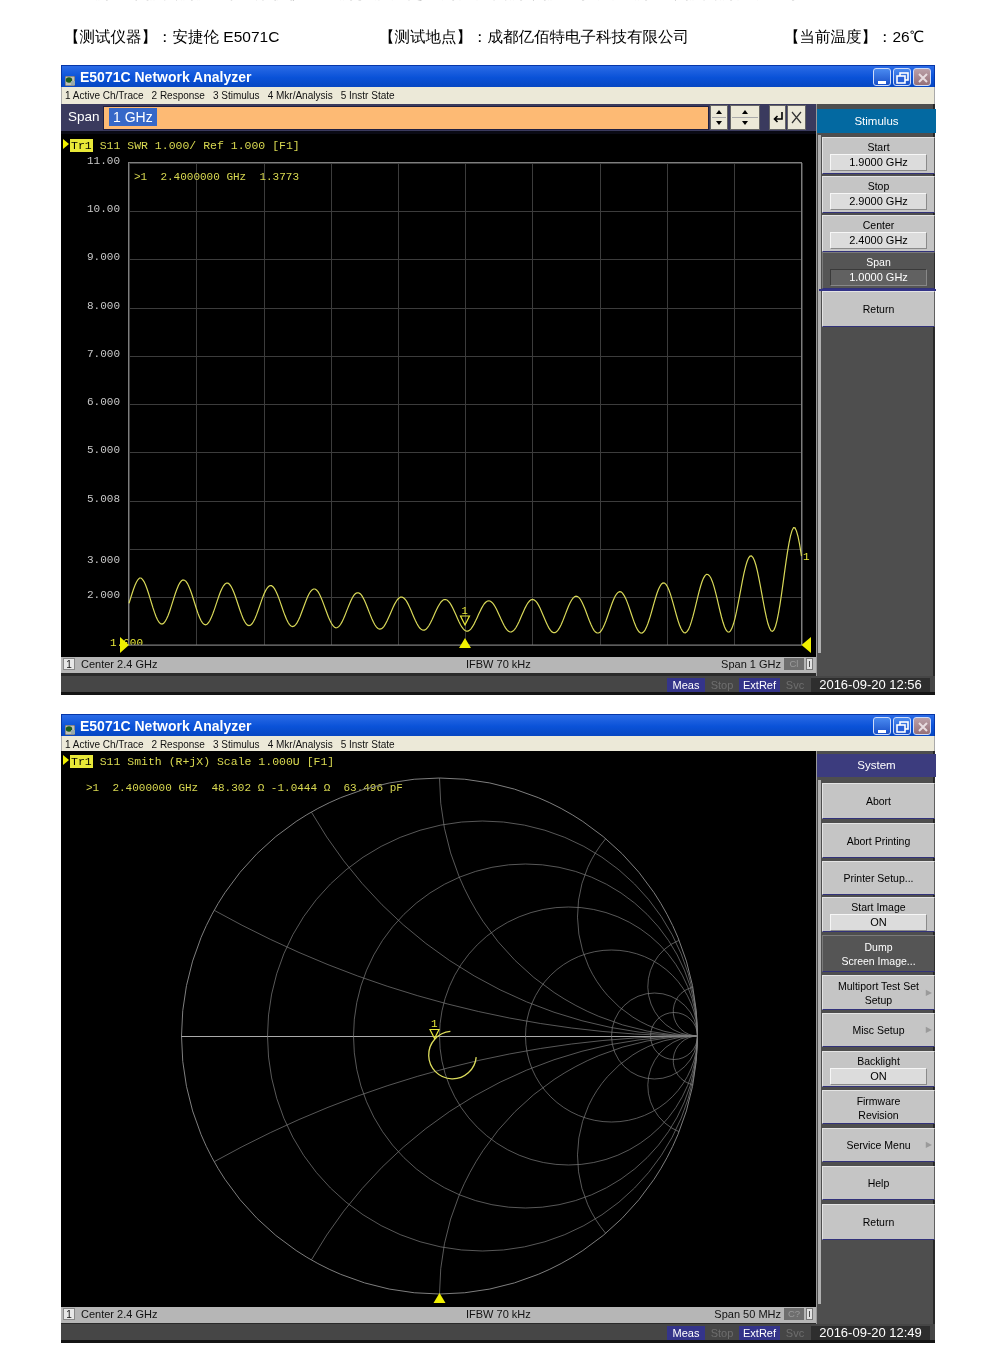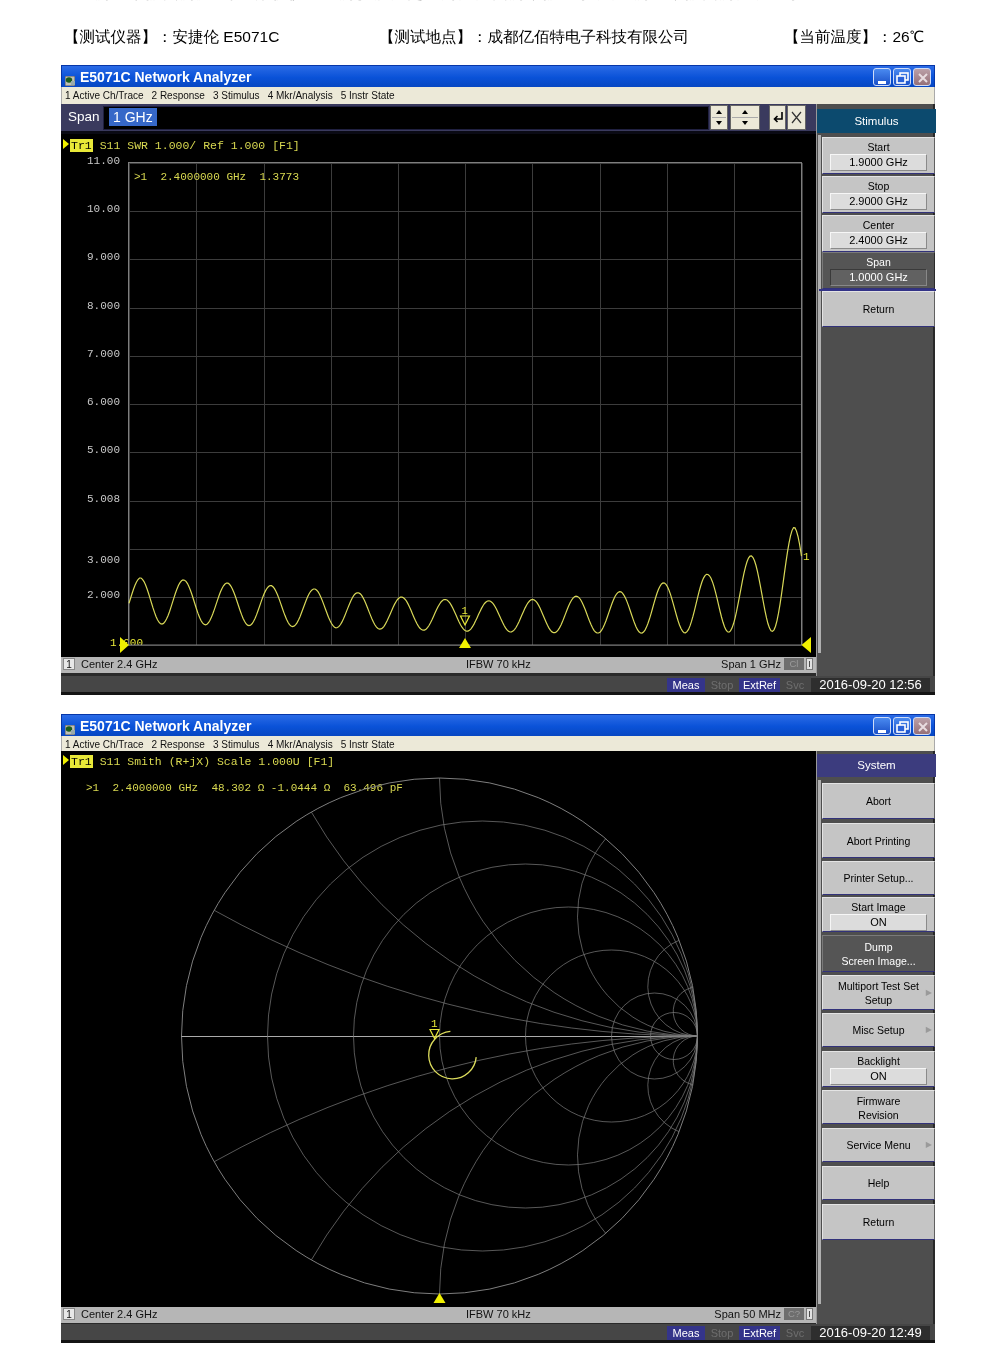--- a/index.html
+++ b/index.html
@@ -76,21 +76,21 @@
   <div class="abs mbar" style="left:61px; top:87px; width:874px; height:17px;">
     <span>1 Active Ch/Trace</span>
     <span>2 Response</span>
     <span>3 Stimulus</span>
     <span>4 Mkr/Analysis</span>
     <span>5 Instr State</span>
   </div>
 
 <div class="abs" style="left:61px; top:104px; width:755px; height:30px; background:#3a3a5e; border-bottom:3px solid #0a0a14;">
   <span style="color:#fff; font-size:13.5px; position:absolute; left:7px; top:5px;">Span</span>
-  <div class="abs" style="left:42px; top:2px; width:606px; height:24px; background:#000000; border:1px solid #202040;">
+  <div class="abs" style="left:42px; top:2px; width:606px; height:24px; background:#fdba74; border:1px solid #202040;">
     <span style="background:#3668c8; color:#fff; font-size:14px; padding:1px 4px; position:absolute; left:5px; top:1px;">1 GHz</span>
   </div>
   <div class="abs" style="left:649px; top:1px; width:18px; height:25px; background:#ece9d8; border:1px solid #666;">
     <svg width="16" height="23">
         <path d="M8 4 L11 8 L5 8 Z" fill="#000"></path>
         <path d="M8 19 L11 15 L5 15 Z" fill="#000"></path>
         <line x1="1" y1="11.5" x2="15" y2="11.5" stroke="#aaa"></line>
       </svg>
   </div>
   <div class="abs" style="left:669px; top:1px; width:30px; height:25px; background:#ece9d8; border:1px solid #666;">
@@ -156,21 +156,21 @@
 <path d="M 811.0 637 L 811.0 653 L 801.5 645 Z" fill="#f0f000"></path>
 <path d="M 465 638 L 471 648 L 459 648 Z" fill="#f0f000"></path>
 <path d="M 465 625 L 469.5 616 L 460.5 616 Z" fill="none" stroke="#e8e838" stroke-width="1.2"></path>
 <text x="461.5" y="614" fill="#e8e838" font-family="Liberation Mono" font-size="10.5">1</text>
 <text x="803" y="560" fill="#e8e838" font-family="Liberation Mono" font-size="11">1</text>
 </svg>
 
 <div class="abs mono" style="left:134px; top:171px; font-size:11px; color:#d8d850;">&gt;1  2.4000000 GHz  1.3773</div>
 
 <div class="sidebar" style="left:816px; top:104px; width:119px; height:572px; border-left:1px solid #999;">
-  <div class="abs shead" style="top:5px; height:24px; background:#0c4a6e; line-height:24px;">Stimulus</div>
+  <div class="abs shead" style="top:5px; height:24px; background:#0369a1; line-height:24px;">Stimulus</div>
 
 <div class="abs" style="left:1px; top:31px; width:3px; height:518px; background:#b0b0b0;"></div>
 <div class="abs sbtn" style="top:33px; height:37px;">
       <div class="bl">Start</div>
       <div class="val">1.9000 GHz</div>
     </div>
 <div class="abs sbtn" style="top:72px; height:37px;">
       <div class="bl">Stop</div>
       <div class="val">2.9000 GHz</div>
     </div>

